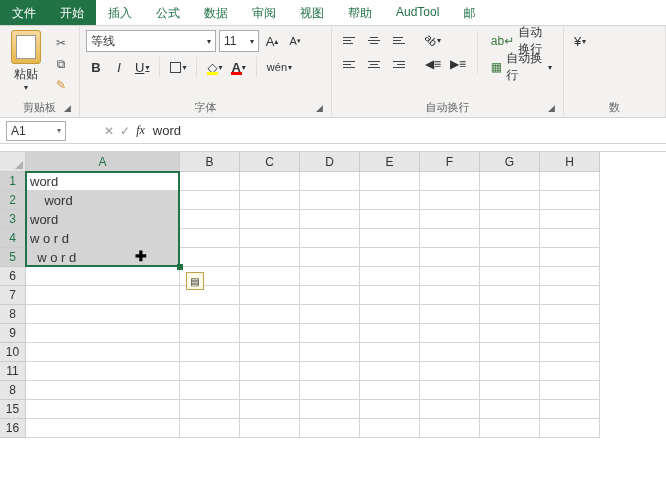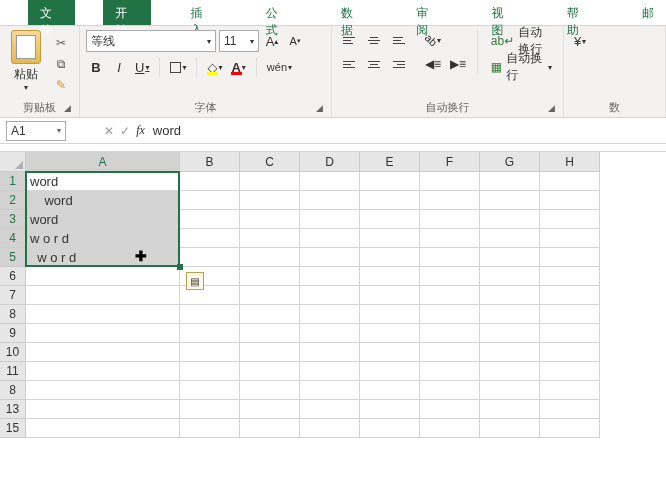--- a/index.html
+++ b/index.html
@@ -1,20 +1,20 @@
 <!DOCTYPE html>
 <html><head>
 <meta charset="utf-8">
 <style>
 * { margin: 0; padding: 0; box-sizing: border-box; font-family: "Microsoft YaHei", sans-serif; }
 body { width: 666px; height: 500px; overflow: hidden; background: #fff; font-size: 12px; color: #333; }
 
 
 .tabs { height: 26px; background: #fff; display: flex; border-bottom: 1px solid #d4d4d4; }
-.tab { padding: 5px 12px; font-size: 12px; color: #217346; cursor: pointer; margin-left: 28px; }
+.tab { padding: 5px 12px; font-size: 12px; color: #217346; cursor: pointer; }
 .tab.file { background: #217346; color: #fff; }
 .tab.active { background: #217346; color: #fff; }
 .tab.normal { color: #217346; }
 
 
 .ribbon { height: 92px; background: #f3f2f1; display: flex; border-bottom: 1px solid #d4d4d4; }
 .group { display: flex; flex-direction: column; border-right: 1px solid #e1dfdd; padding: 4px 6px 2px 6px; }
 .group-content { flex: 1; display: flex; align-items: flex-start; gap: 4px; }
 .group-label { text-align: center; font-size: 11px; color: #666; padding: 2px 0 0 0; position: relative; }
 .group-label .launcher { position: absolute; right: 2px; bottom: 2px; font-size: 9px; color: #666; }
@@ -82,20 +82,21 @@
 
 <div class="tabs">
   <div class="tab file">文件</div>
   <div class="tab active">开始</div>
   <div class="tab normal">插入</div>
   <div class="tab normal">公式</div>
   <div class="tab normal">数据</div>
   <div class="tab normal">审阅</div>
   <div class="tab normal">视图</div>
   <div class="tab normal">帮助</div>
+  <div class="tab normal">AudTool</div>
   <div class="tab normal">邮</div>
 </div>
 
 <div class="ribbon">
 
   <div class="group" style="width:80px">
     <div class="group-content">
       <div class="paste-block">
         <div class="paste-icon"></div>
         <span>粘贴</span>
@@ -425,32 +426,32 @@
         <div class="cell" style="width: 154px;"></div>
         <div class="cell" style="width: 60px;"></div>
         <div class="cell" style="width: 60px;"></div>
         <div class="cell" style="width: 60px;"></div>
         <div class="cell" style="width: 60px;"></div>
         <div class="cell" style="width: 60px;"></div>
         <div class="cell" style="width: 60px;"></div>
         <div class="cell" style="width: 60px;"></div>
       </div>
       <div class="row">
-        <div class="row-h" style="height: 19px;">13</div>
-        <div class="cell" style="width: 154px;"></div>
-        <div class="cell" style="width: 60px;"></div>
-        <div class="cell" style="width: 60px;"></div>
-        <div class="cell" style="width: 60px;"></div>
-        <div class="cell" style="width: 60px;"></div>
-        <div class="cell" style="width: 60px;"></div>
-        <div class="cell" style="width: 60px;"></div>
-        <div class="cell" style="width: 60px;"></div>
-      </div>
-      <div class="row">
         <div class="row-h" style="height: 19px;">15</div>
+        <div class="cell" style="width: 154px;"></div>
+        <div class="cell" style="width: 60px;"></div>
+        <div class="cell" style="width: 60px;"></div>
+        <div class="cell" style="width: 60px;"></div>
+        <div class="cell" style="width: 60px;"></div>
+        <div class="cell" style="width: 60px;"></div>
+        <div class="cell" style="width: 60px;"></div>
+        <div class="cell" style="width: 60px;"></div>
+      </div>
+      <div class="row">
+        <div class="row-h" style="height: 19px;">16</div>
         <div class="cell" style="width: 154px;"></div>
         <div class="cell" style="width: 60px;"></div>
         <div class="cell" style="width: 60px;"></div>
         <div class="cell" style="width: 60px;"></div>
         <div class="cell" style="width: 60px;"></div>
         <div class="cell" style="width: 60px;"></div>
         <div class="cell" style="width: 60px;"></div>
         <div class="cell" style="width: 60px;"></div>
       </div>
     </div>

